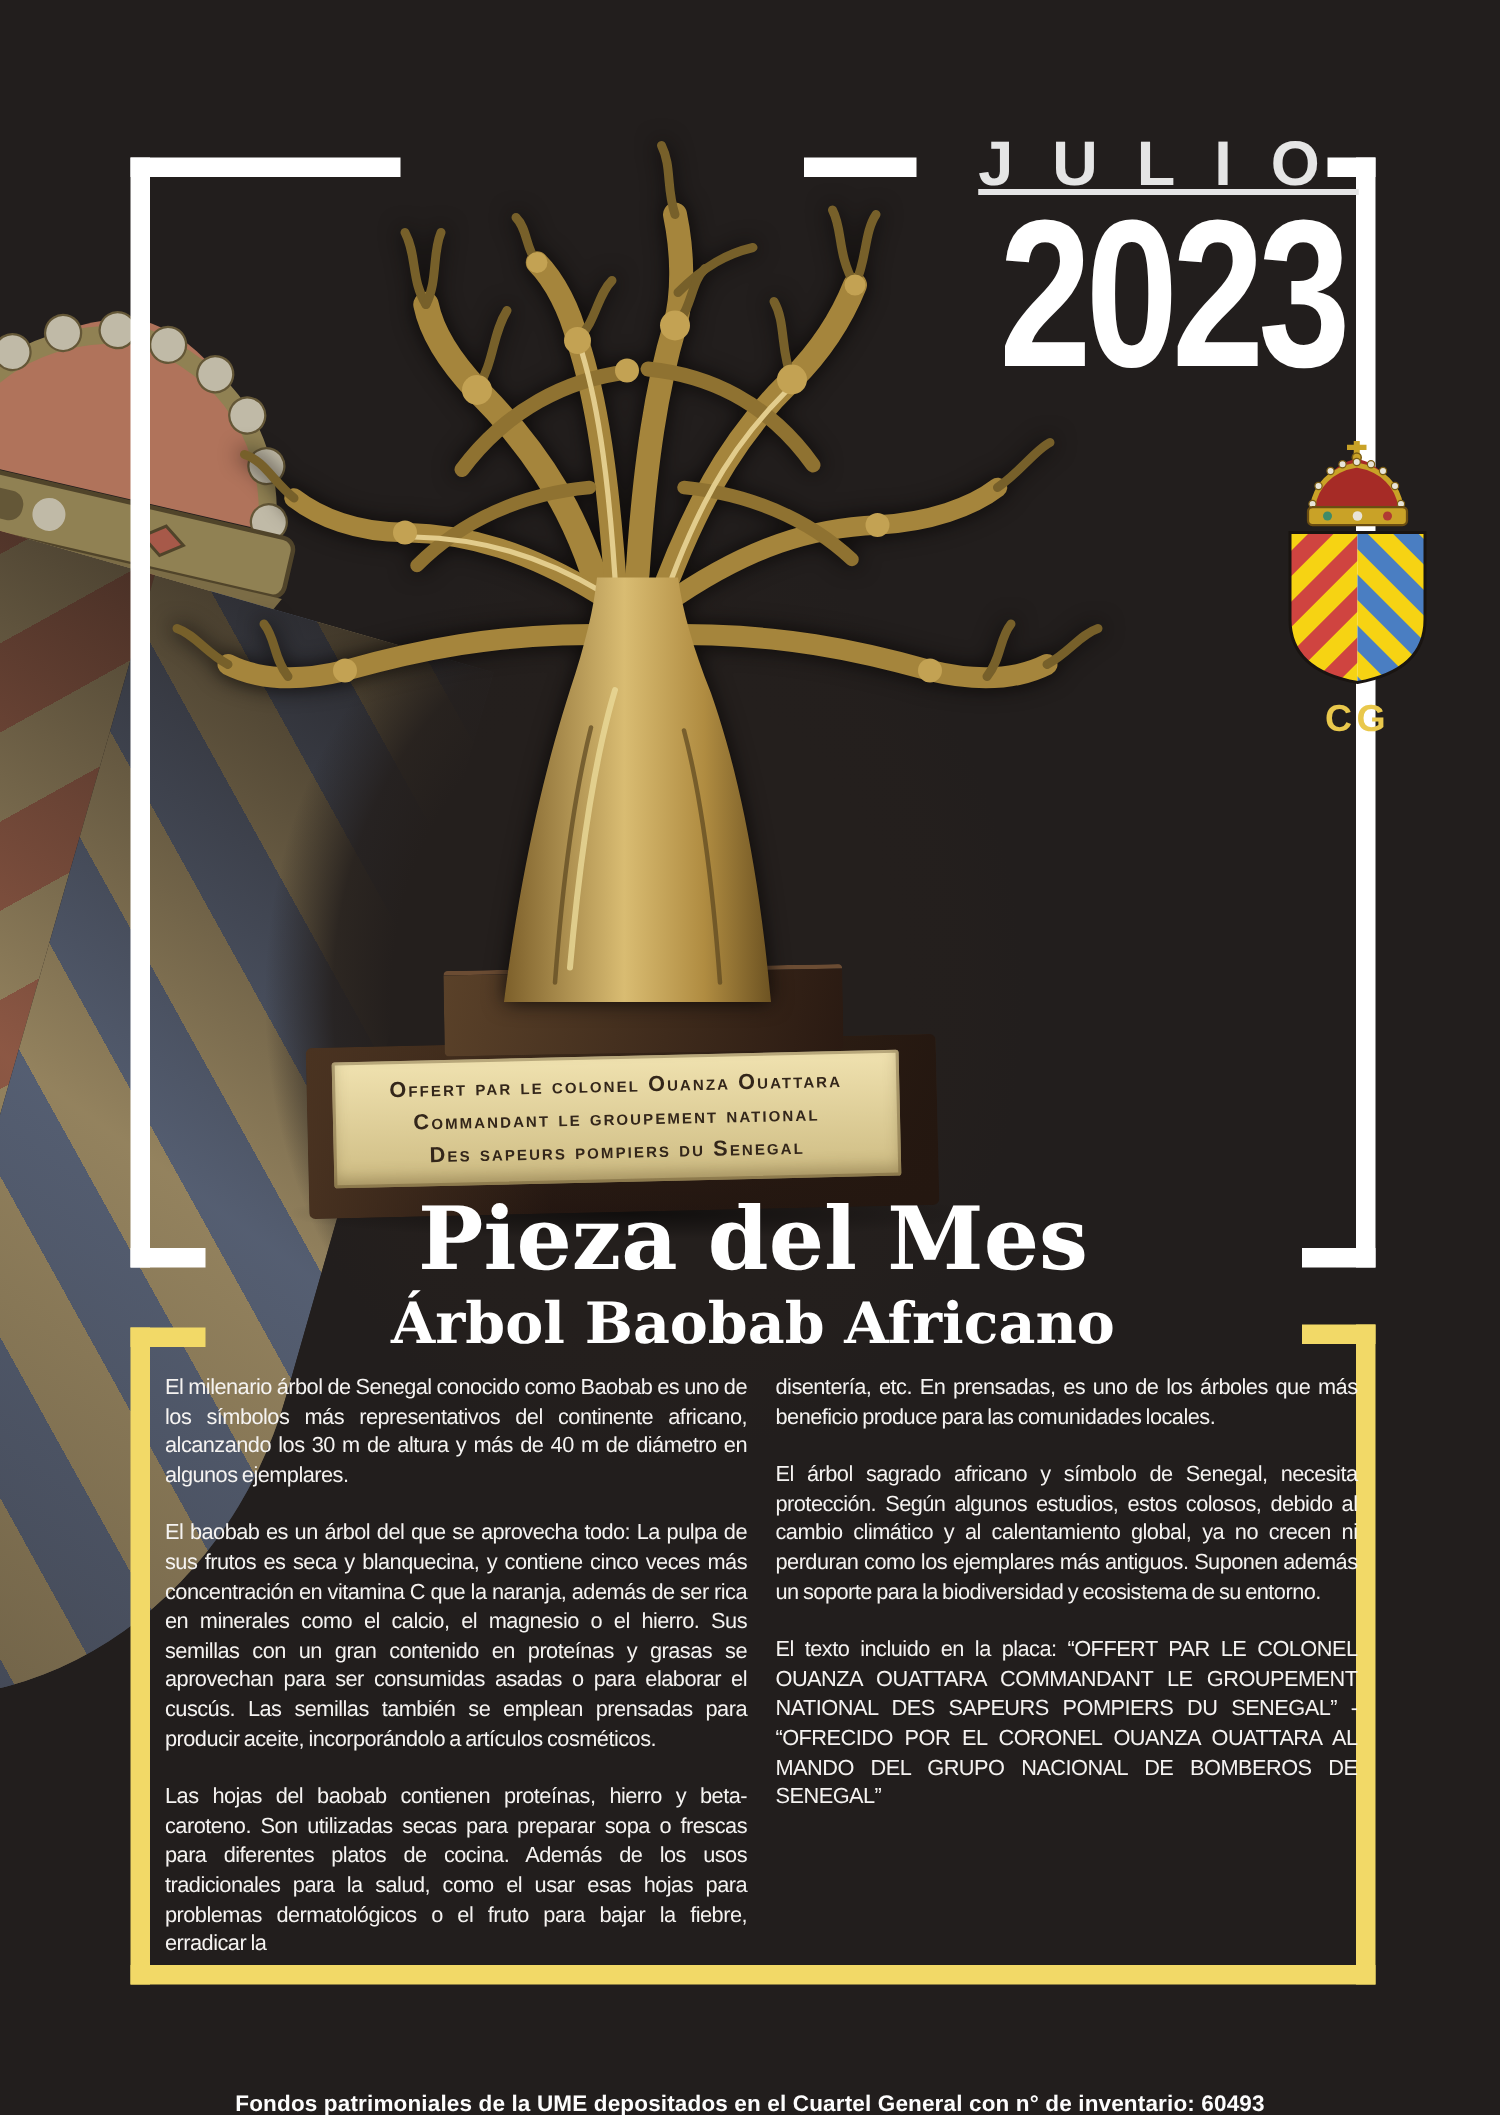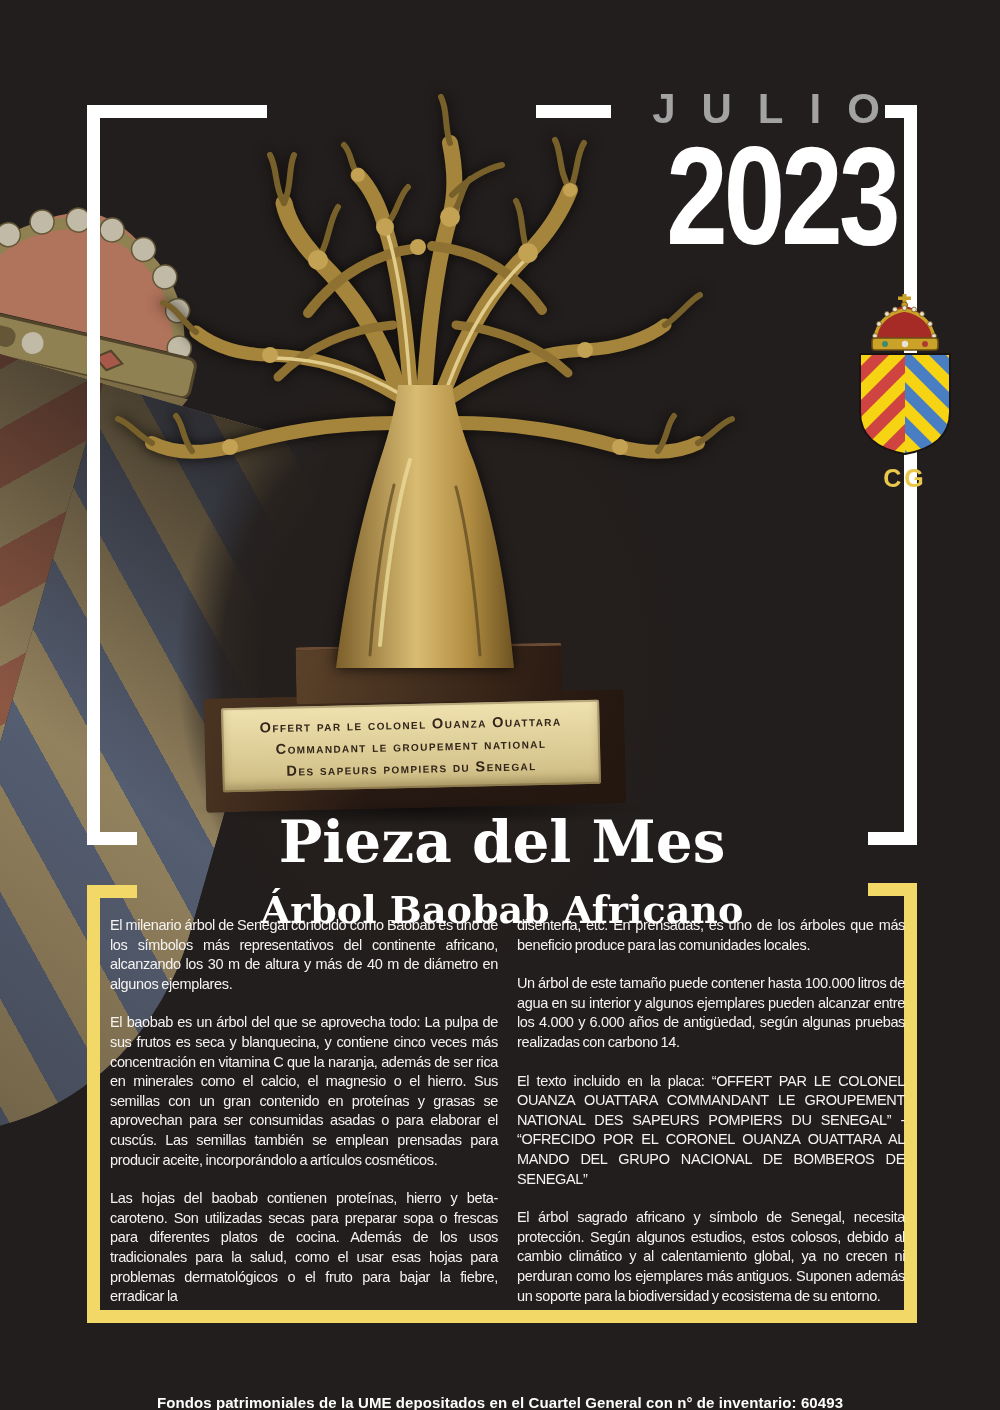--- a/index.html
+++ b/index.html
@@ -37,32 +37,32 @@
   .plaque p{margin:0;font-variant:small-caps;font-weight:bold;font-size:14.5px;line-height:22px;
       letter-spacing:1.4px;color:#33261a;white-space:nowrap;}
 
   
   .fw,.fy{position:absolute;}
   .fw{background:#ffffff;}
   .fy{background:#f2d967;}
 
   
   .month{position:absolute;left:598px;top:88px;width:310px;text-align:center;padding-left:26px;
-      font-weight:bold;font-size:42px;letter-spacing:26px;color:#a3a3a3;line-height:1;}
+      font-weight:bold;font-size:42px;letter-spacing:26px;color:#e5e5e5;line-height:1;text-decoration:underline;}
   .year{position:absolute;right:104px;top:126px;font-weight:bold;font-size:140px;line-height:1;
       letter-spacing:-5px;color:#ffffff;transform:scaleX(.79);transform-origin:100% 50%;}
 
   
   .emblem{position:absolute;left:858px;top:294px;width:94px;text-align:center;}
   .emblem .code{margin-top:8px;font-weight:bold;font-size:25px;letter-spacing:3px;color:#e9c84c;}
 
   
   .title-block{position:absolute;left:87px;top:796px;width:830px;text-align:center;
       font-family:"DejaVu Serif",serif;font-weight:bold;color:#fff;}
-  .title-main{font-size:58px;line-height:60px;margin:16px;}
+  .title-main{font-size:58px;line-height:60px;margin:0;}
   .title-sub{font-size:38px;line-height:44px;margin:4px;}
 
   
   .col{position:absolute;top:916px;width:388px;font-size:14.5px;line-height:19.6px;
       letter-spacing:-.35px;word-spacing:-.8px;text-align:justify;color:#f5f3f1;}
   .col.left{left:110px;} .col.right{left:517px;}
   .col p{margin:0 0 19px 0;}
 
   
   .footer{position:absolute;left:0;right:0;top:1354px;text-align:center;
@@ -261,20 +261,19 @@
     <h2 class="title-sub">Árbol Baobab Africano</h2>
   </div>
 
   <div class="col left">
     <p>El milenario árbol de Senegal conocido como Baobab es uno de los símbolos más representativos del continente africano, alcanzando los 30 m de altura y más de 40 m de diámetro en algunos ejemplares.</p>
     <p>El baobab es un árbol del que se aprovecha todo: La pulpa de sus frutos es seca y blanquecina, y contiene cinco veces más concentración en vitamina C que la naranja, además de ser rica en minerales como el calcio, el magnesio o el hierro. Sus semillas con un gran contenido en proteínas y grasas se aprovechan para ser consumidas asadas o para elaborar el cuscús. Las semillas también se emplean prensadas para producir aceite, incorporándolo a artículos cosméticos.</p>
     <p>Las hojas del baobab contienen proteínas, hierro y beta-caroteno. Son utilizadas secas para preparar sopa o frescas para diferentes platos de cocina. Además de los usos tradicionales para la salud, como el usar esas hojas para problemas dermatológicos o el fruto para bajar la fiebre, erradicar la</p>
   </div>
   <div class="col right">
     <p>disentería, etc. En prensadas, es uno de los árboles que más beneficio produce para las comunidades locales.</p>
-    <p>Un árbol de este tamaño puede contener hasta 100.000 litros de agua en su interior y algunos ejemplares pueden alcanzar entre los 4.000 y 6.000 años de antigüedad, según algunas pruebas realizadas con carbono 14.</p>
+    <p>El árbol sagrado africano y símbolo de Senegal, necesita protección. Según algunos estudios, estos colosos, debido al cambio climático y al calentamiento global, ya no crecen ni perduran como los ejemplares más antiguos. Suponen además un soporte para la biodiversidad y ecosistema de su entorno.</p>
     <p>El texto incluido en la placa: “OFFERT PAR LE COLONEL OUANZA OUATTARA COMMANDANT LE GROUPEMENT NATIONAL DES SAPEURS POMPIERS DU SENEGAL” - “OFRECIDO POR EL CORONEL OUANZA OUATTARA AL MANDO DEL GRUPO NACIONAL DE BOMBEROS DE SENEGAL”</p>
-    <p>El árbol sagrado africano y símbolo de Senegal, necesita protección. Según algunos estudios, estos colosos, debido al cambio climático y al calentamiento global, ya no crecen ni perduran como los ejemplares más antiguos. Suponen además un soporte para la biodiversidad y ecosistema de su entorno.</p>
   </div>
 
   <div class="footer">Fondos patrimoniales de la UME depositados en el Cuartel General con n° de inventario: 60493</div>
 
 </div>
 
 </body></html>

